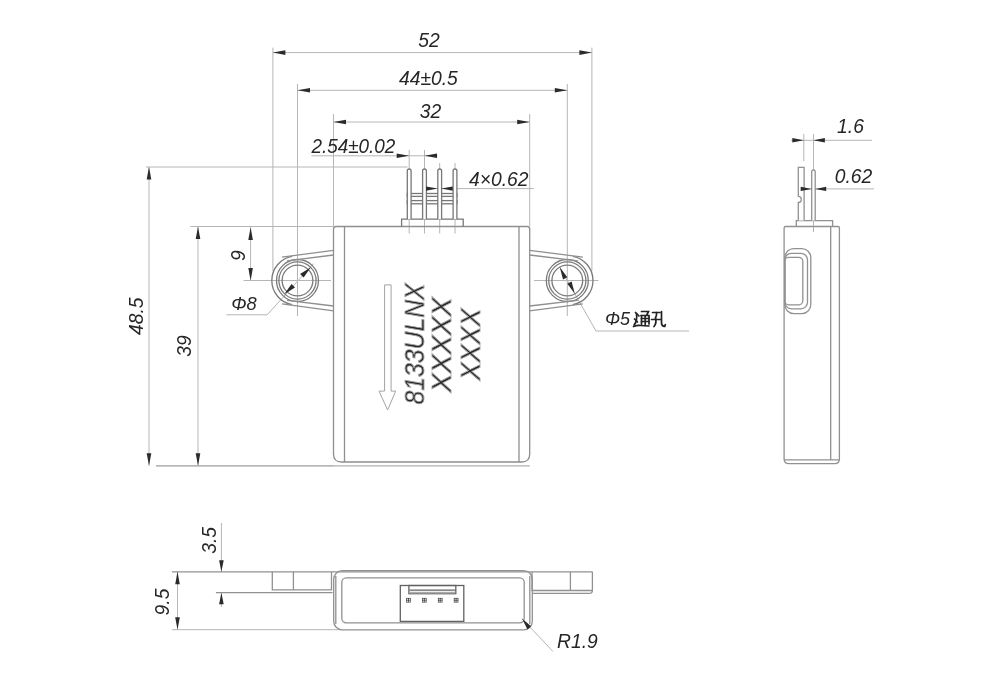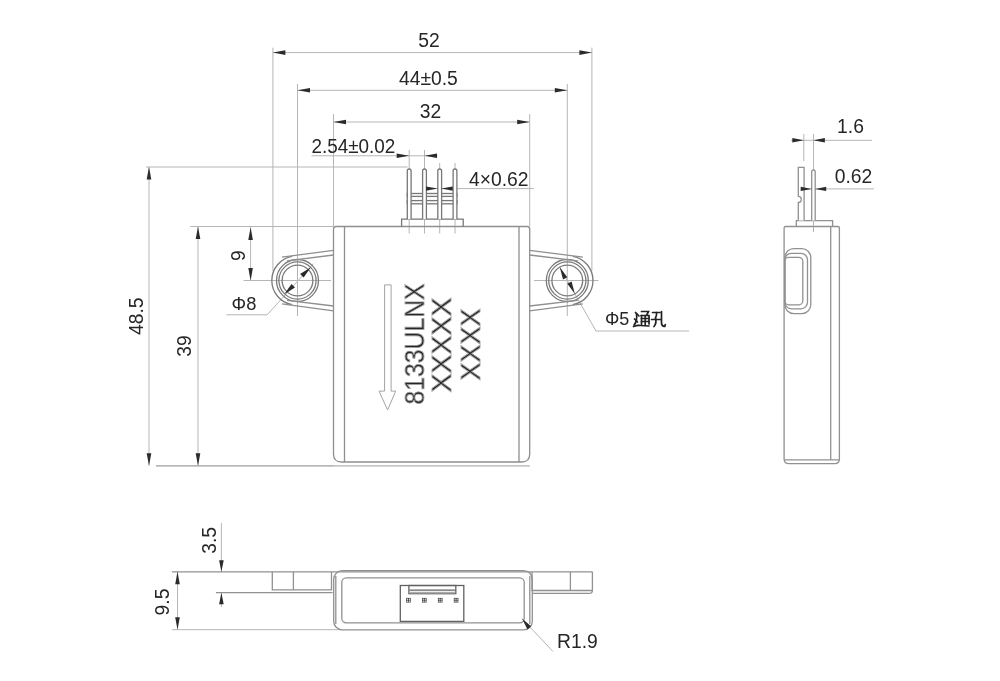--- a/index.html
+++ b/index.html
@@ -1,16 +1,16 @@
 <!DOCTYPE html>
 <html><head>
 <meta charset="utf-8">
 <style>
   html,body{margin:0;padding:0;background:#fff;}
-  .wrap{width:1000px;height:681px;position:relative;background:#7dd3fc;overflow:hidden;}
+  .wrap{width:1000px;height:681px;position:relative;background:#7dd3fc;overflow:hidden;font-style:italic;}
   text{font-family:"Liberation Sans",sans-serif;fill:#262626;}
 </style>
 </head>
 <body>
 <div class="wrap">
 <svg style="filter:blur(0.38px)" width="1000" height="681" viewBox="0 0 1000 681">
 <rect x="0" y="0" width="1000" height="681" fill="#ffffff"></rect>
 
 <g stroke="#b6b6b6" stroke-width="1" fill="none">
 

